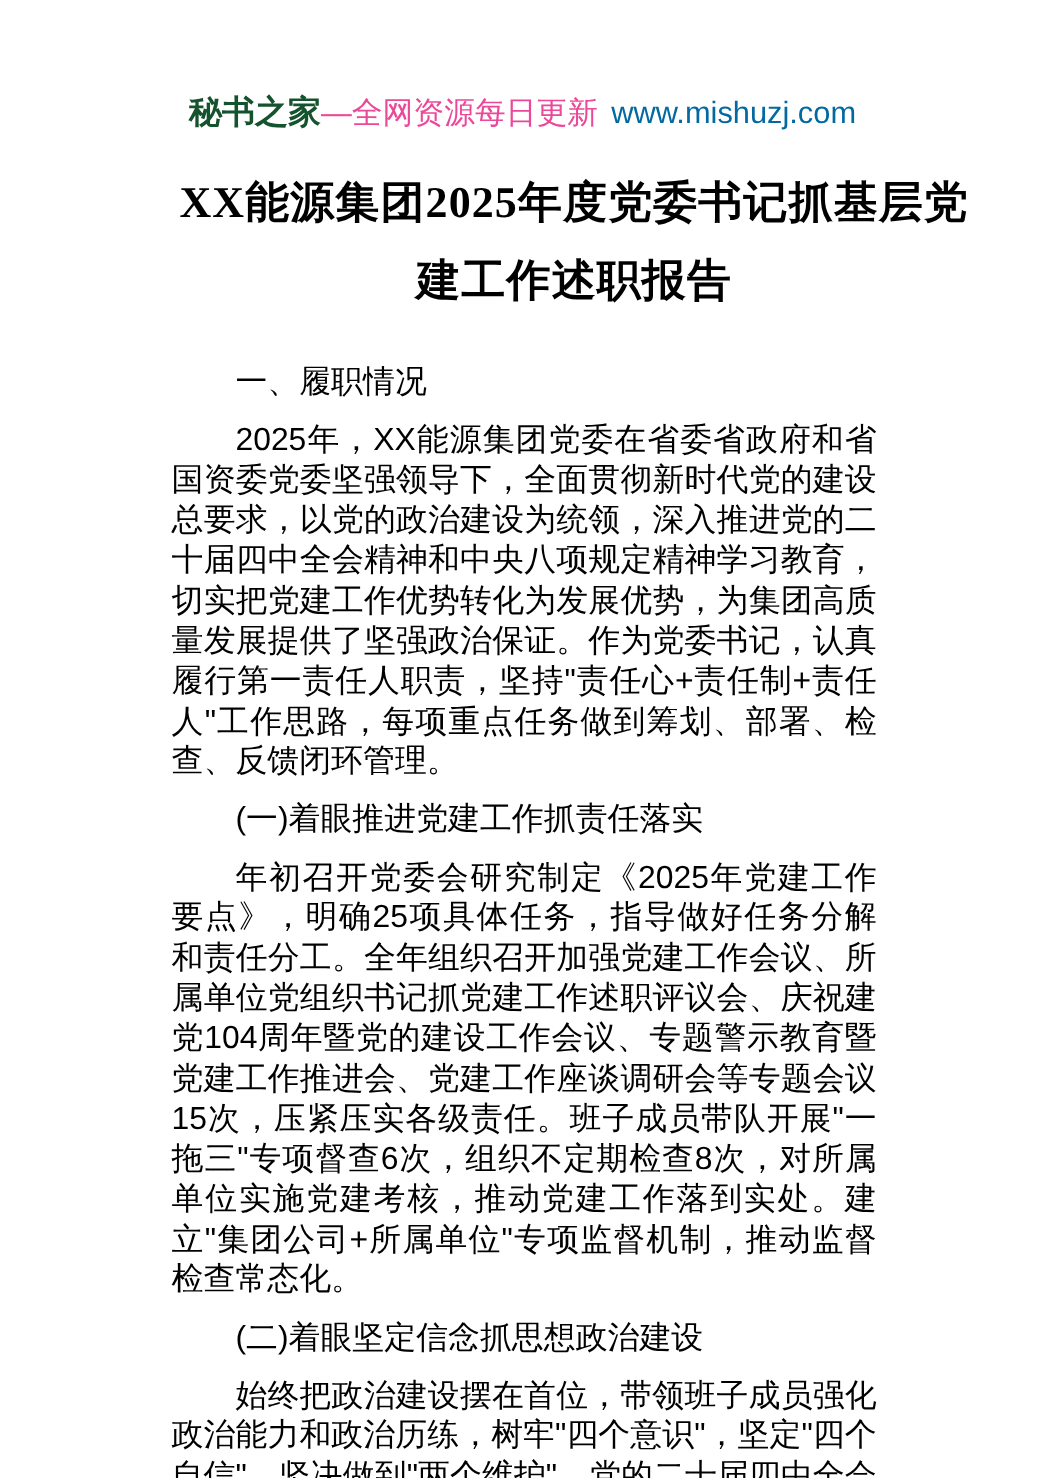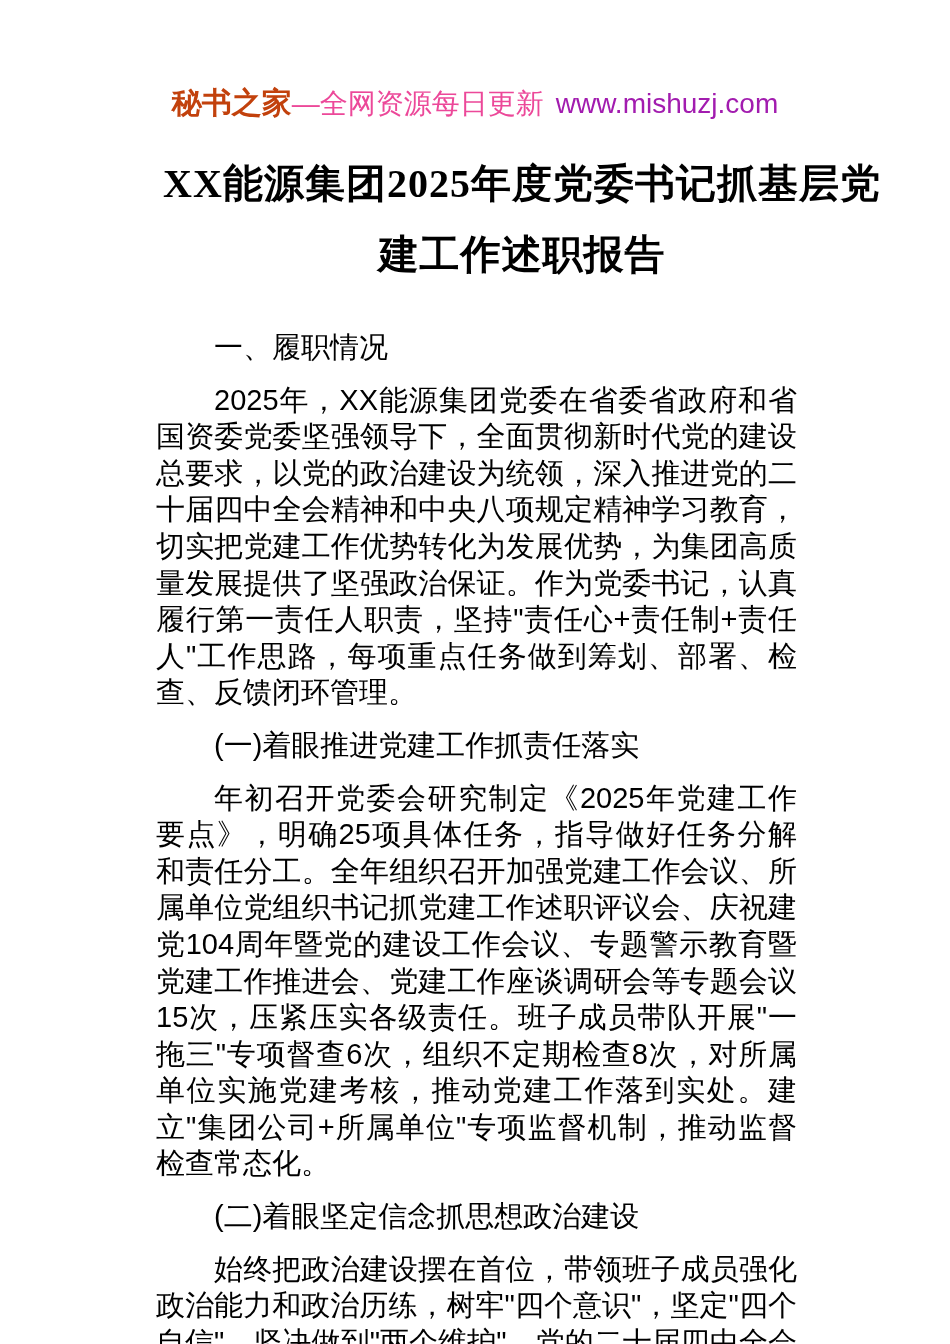--- a/index.html
+++ b/index.html
@@ -63,21 +63,21 @@
     text-indent: 2em;
     word-break: break-all;
   }
 </style>
 </head>
 <body>
 
 <div class="page">
 
   <div class="site-header">
-    <span class="site-brand" style="color: #c2410c;">秘书之家</span><span class="site-tagline" style="color: #ec4899;">—全网资源每日更新</span><span class="site-url" style="color: #a21caf;">www.mishuzj.com</span>
+    <span class="site-brand" style="color: #14532d;">秘书之家</span><span class="site-tagline" style="color: #ec4899;">—全网资源每日更新</span><span class="site-url" style="color: #0369a1;">www.mishuzj.com</span>
   </div>
 
   <h1 class="doc-title" id="doc-title">
       <div>XX能源集团2025年度党委书记抓基层党</div>
       <div>建工作述职报告</div>
     </h1>
 
   <div class="doc-body" id="doc-body">
       <p class="para heading1">一、履职情况</p>
       <p class="para body">2025年，XX能源集团党委在省委省政府和省国资委党委坚强领导下，全面贯彻新时代党的建设总要求，以党的政治建设为统领，深入推进党的二十届四中全会精神和中央八项规定精神学习教育，切实把党建工作优势转化为发展优势，为集团高质量发展提供了坚强政治保证。作为党委书记，认真履行第一责任人职责，坚持"责任心+责任制+责任人"工作思路，每项重点任务做到筹划、部署、检查、反馈闭环管理。</p>

